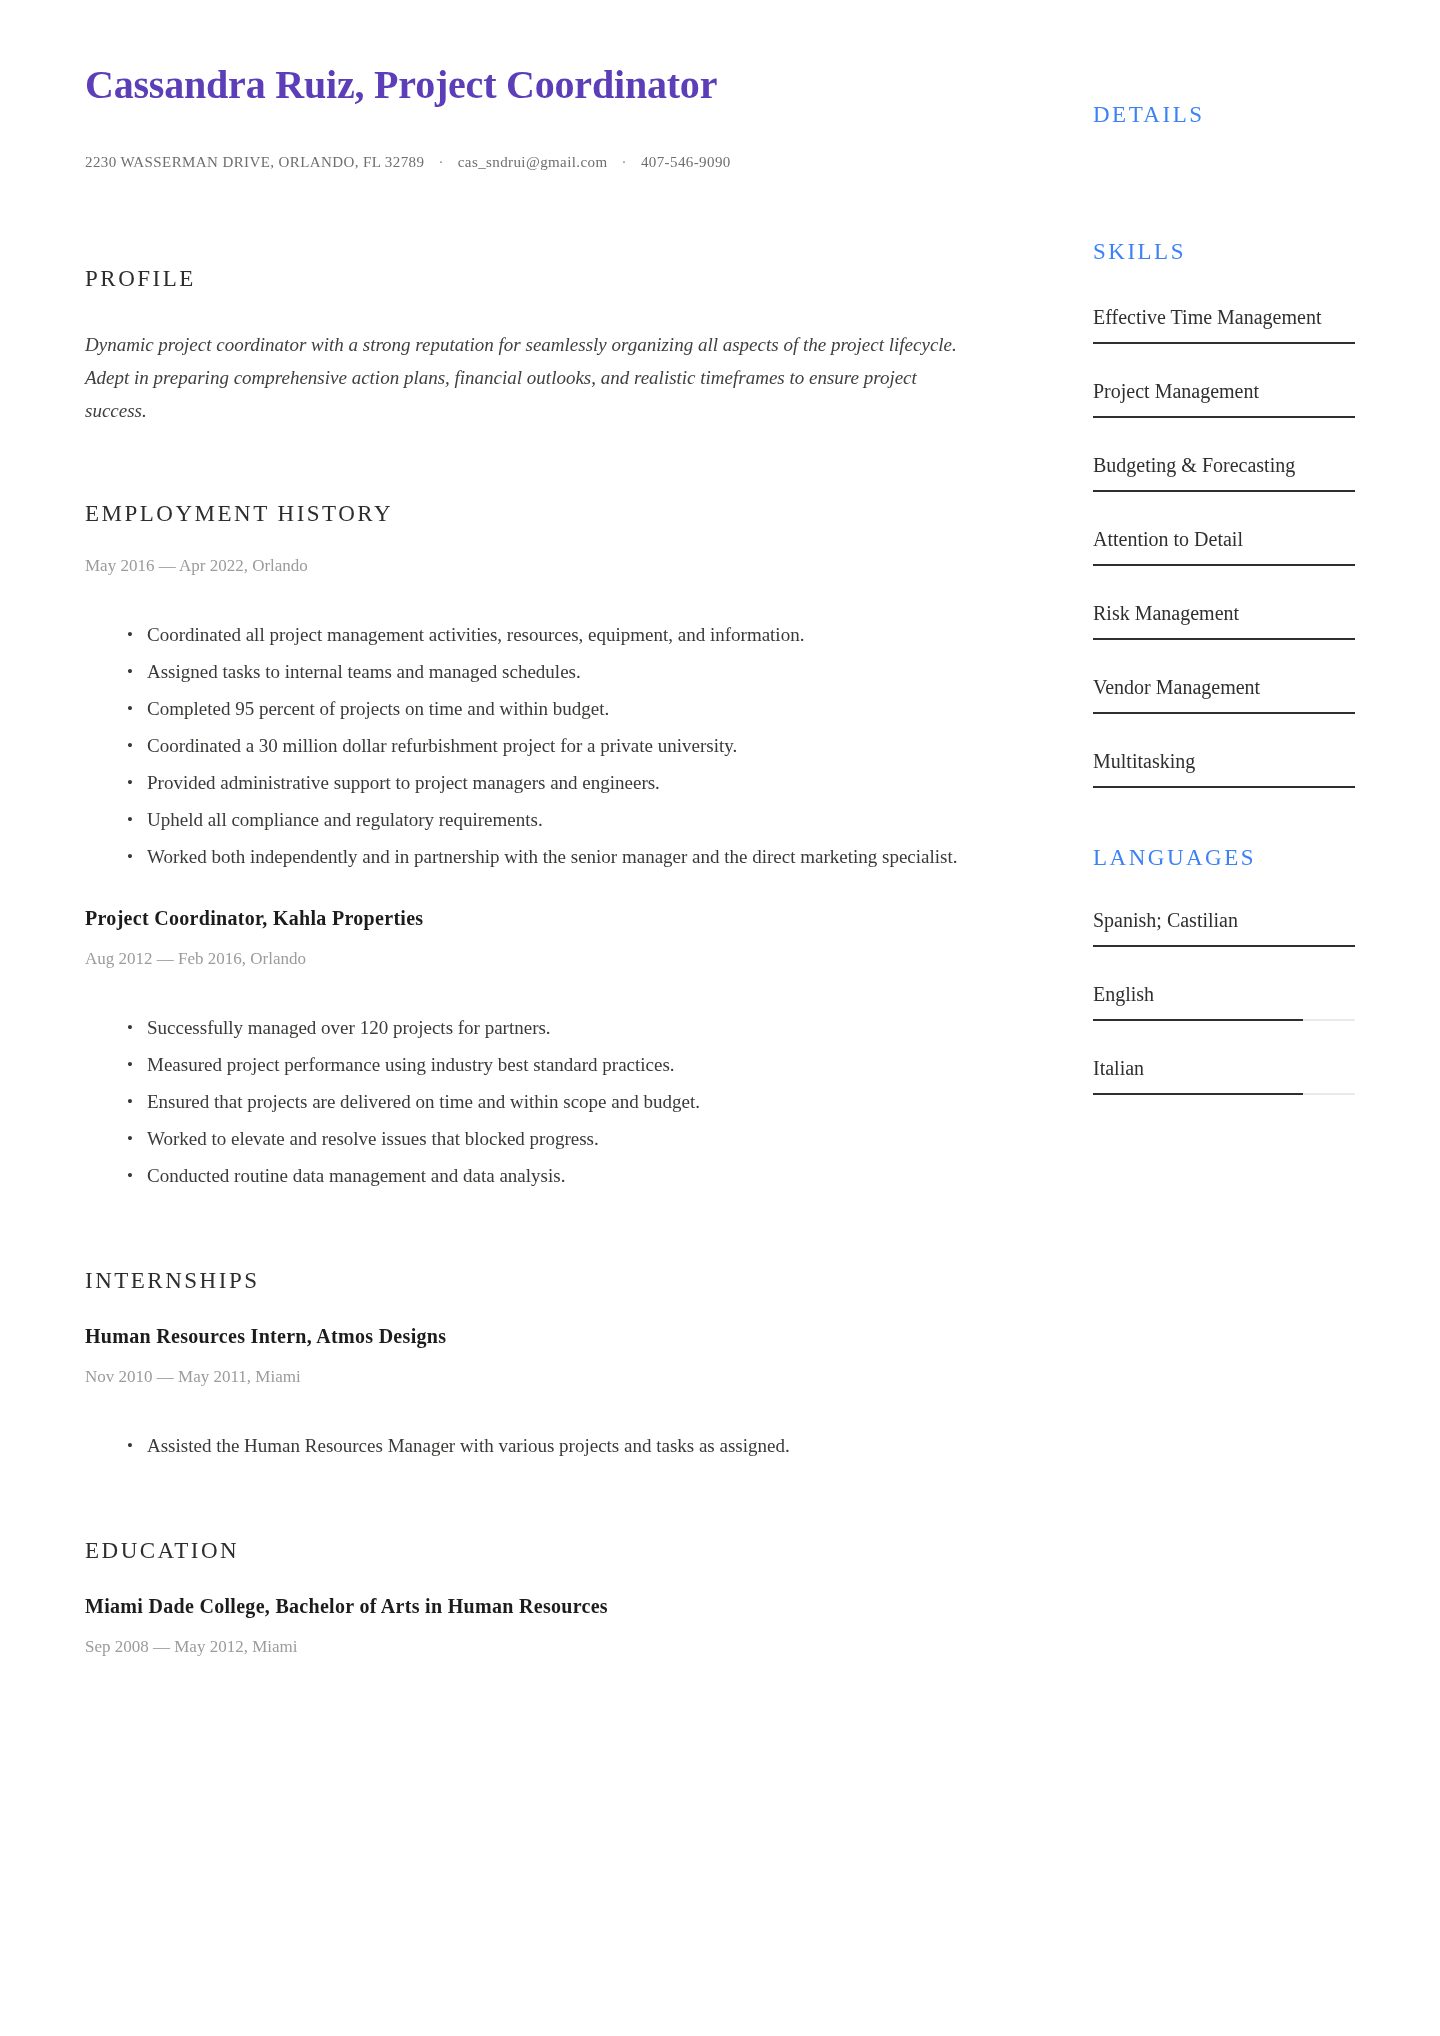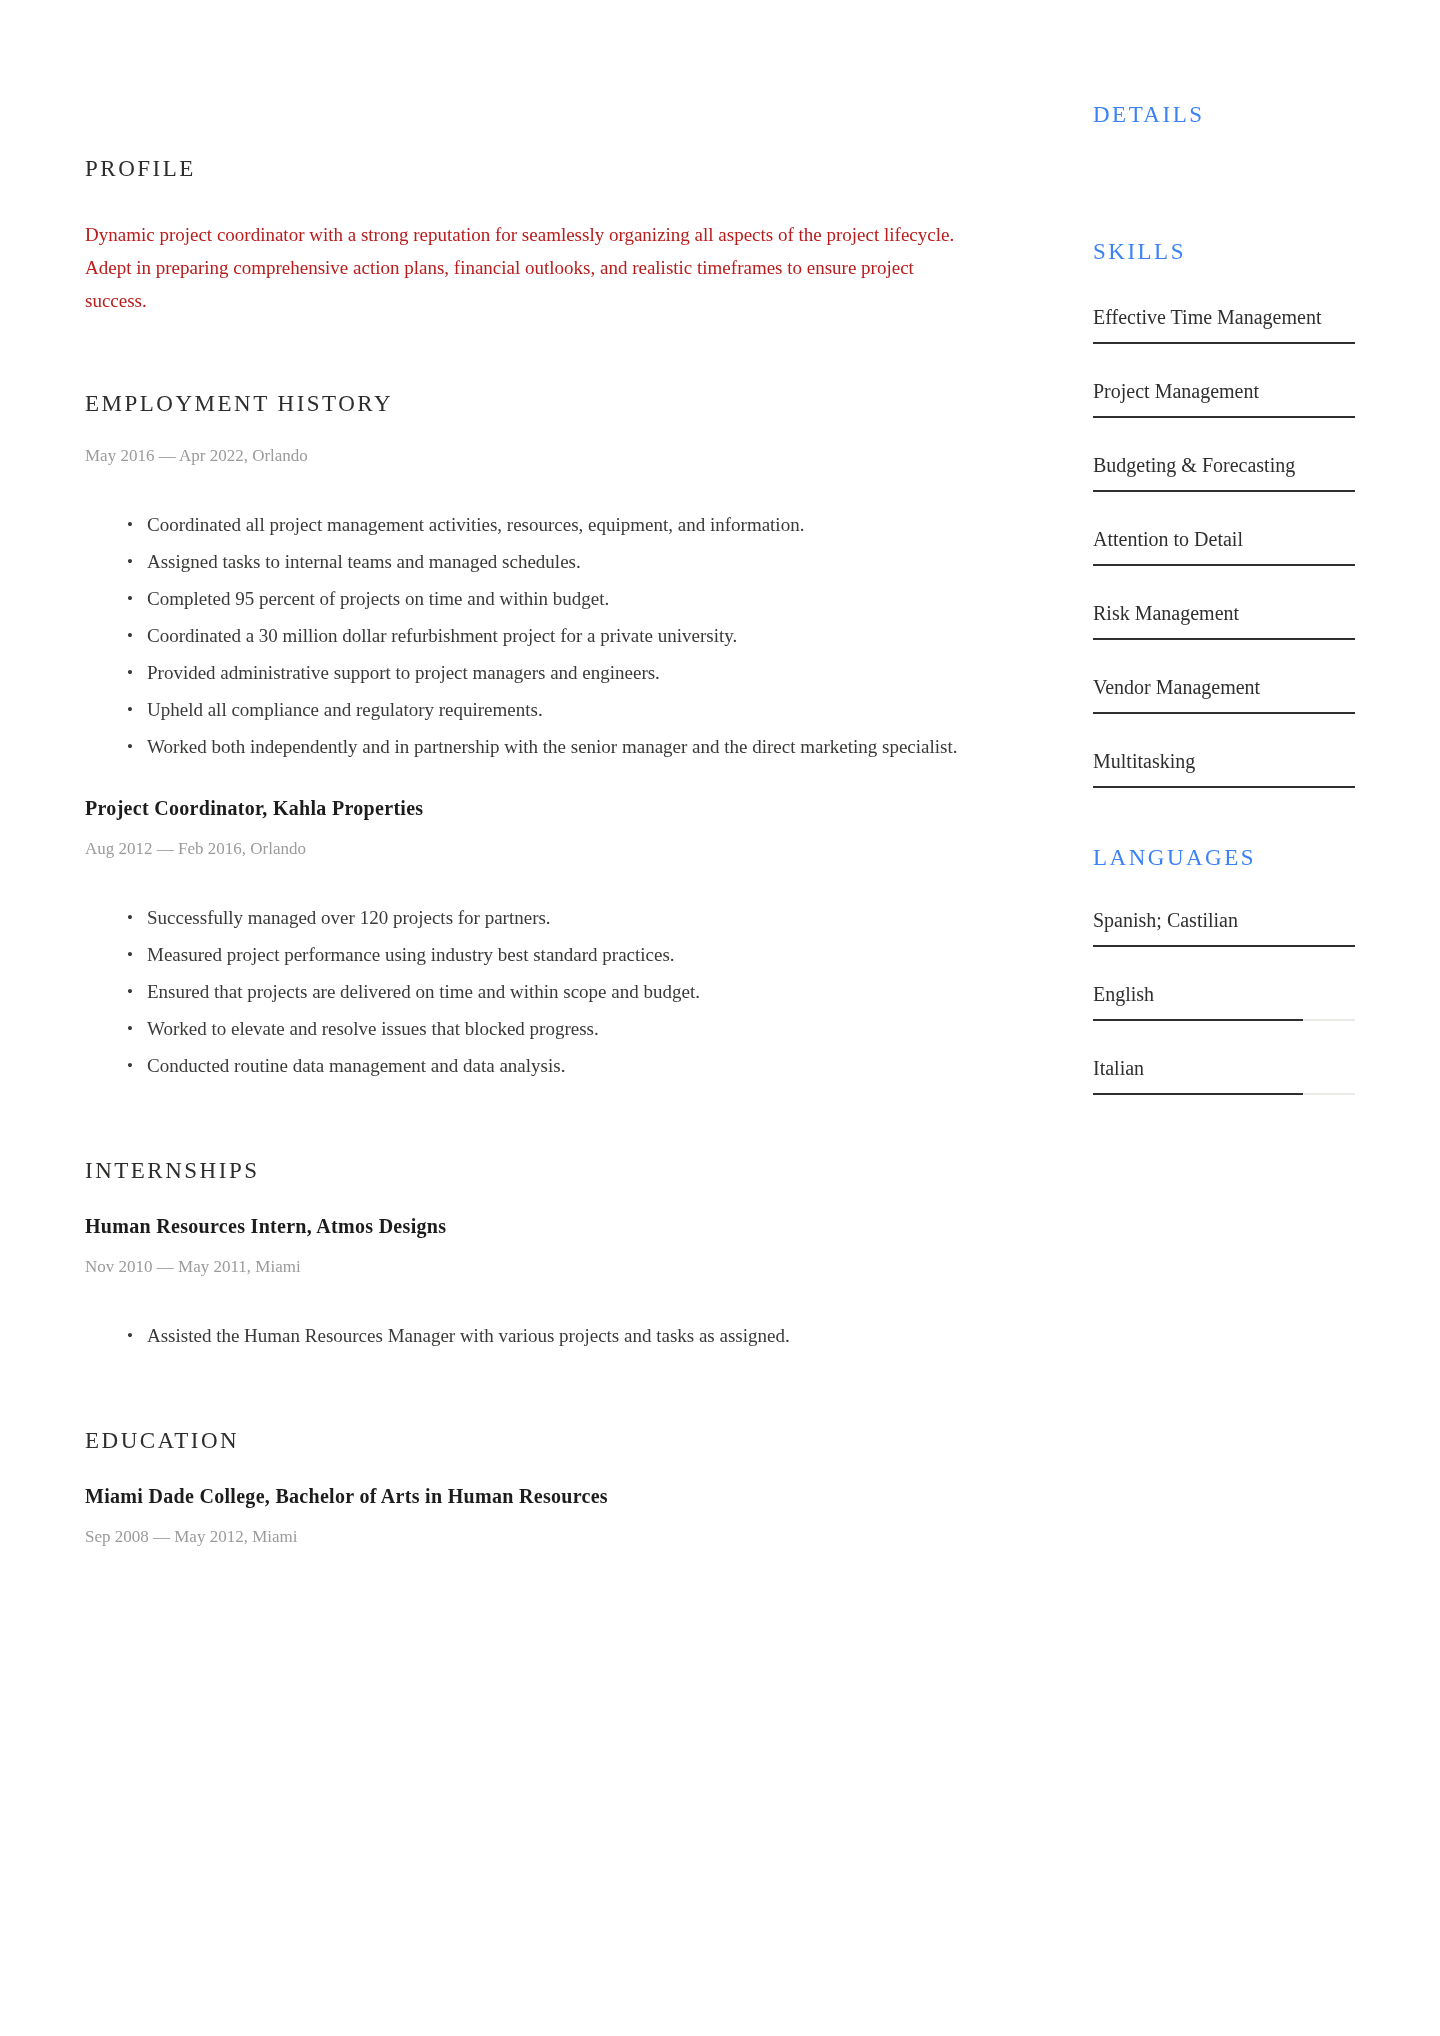--- a/index.html
+++ b/index.html
@@ -51,22 +51,23 @@
     font-size: 23px;
     line-height: 30px;
     font-weight: 400;
     letter-spacing: 2.5px;
     color: #2d2d2b;
   }
   .profile-text {
     margin-top: 34px;
     font-size: 19px;
     line-height: 33px;
-    color: #b91c1c;
+    color: #404040;
     max-width: 880px;
+    font-style: italic;
   }
   .jobs > .job { margin-top: 29px; }
   .jobs > .job:first-child { margin-top: 26px; }
   h3.job-title {
     font-size: 20px;
     line-height: 28px;
     font-weight: 700;
     color: #1c1c1c;
     letter-spacing: 0.3px;
   }
@@ -129,20 +130,26 @@
   .languages-section { margin-top: 55px; }
   .languages-section .side-list { margin-top: 30px; }
 </style>
 </head>
 <body>
 
 <div class="page">
   <div class="columns">
 
     <div class="main">
+      <header>
+        <h1 class="name-title">Cassandra Ruiz, Project Coordinator</h1>
+        <div class="contact-line">
+          <span>2230 WASSERMAN DRIVE, ORLANDO, FL 32789</span><span class="sep">·</span><span>cas_sndrui@gmail.com</span><span class="sep">·</span><span>407-546-9090</span>
+        </div>
+      </header>
 
       <section class="block first">
         <h2 class="sec-heading">PROFILE</h2>
         <p class="profile-text">Dynamic project coordinator with a strong reputation for seamlessly organizing all aspects of the project lifecycle. Adept in preparing comprehensive action plans, financial outlooks, and realistic timeframes to ensure project success.</p>
       </section>
 
       <section class="block">
         <h2 class="sec-heading">EMPLOYMENT HISTORY</h2>
         <div class="jobs">
             <div class="job">

